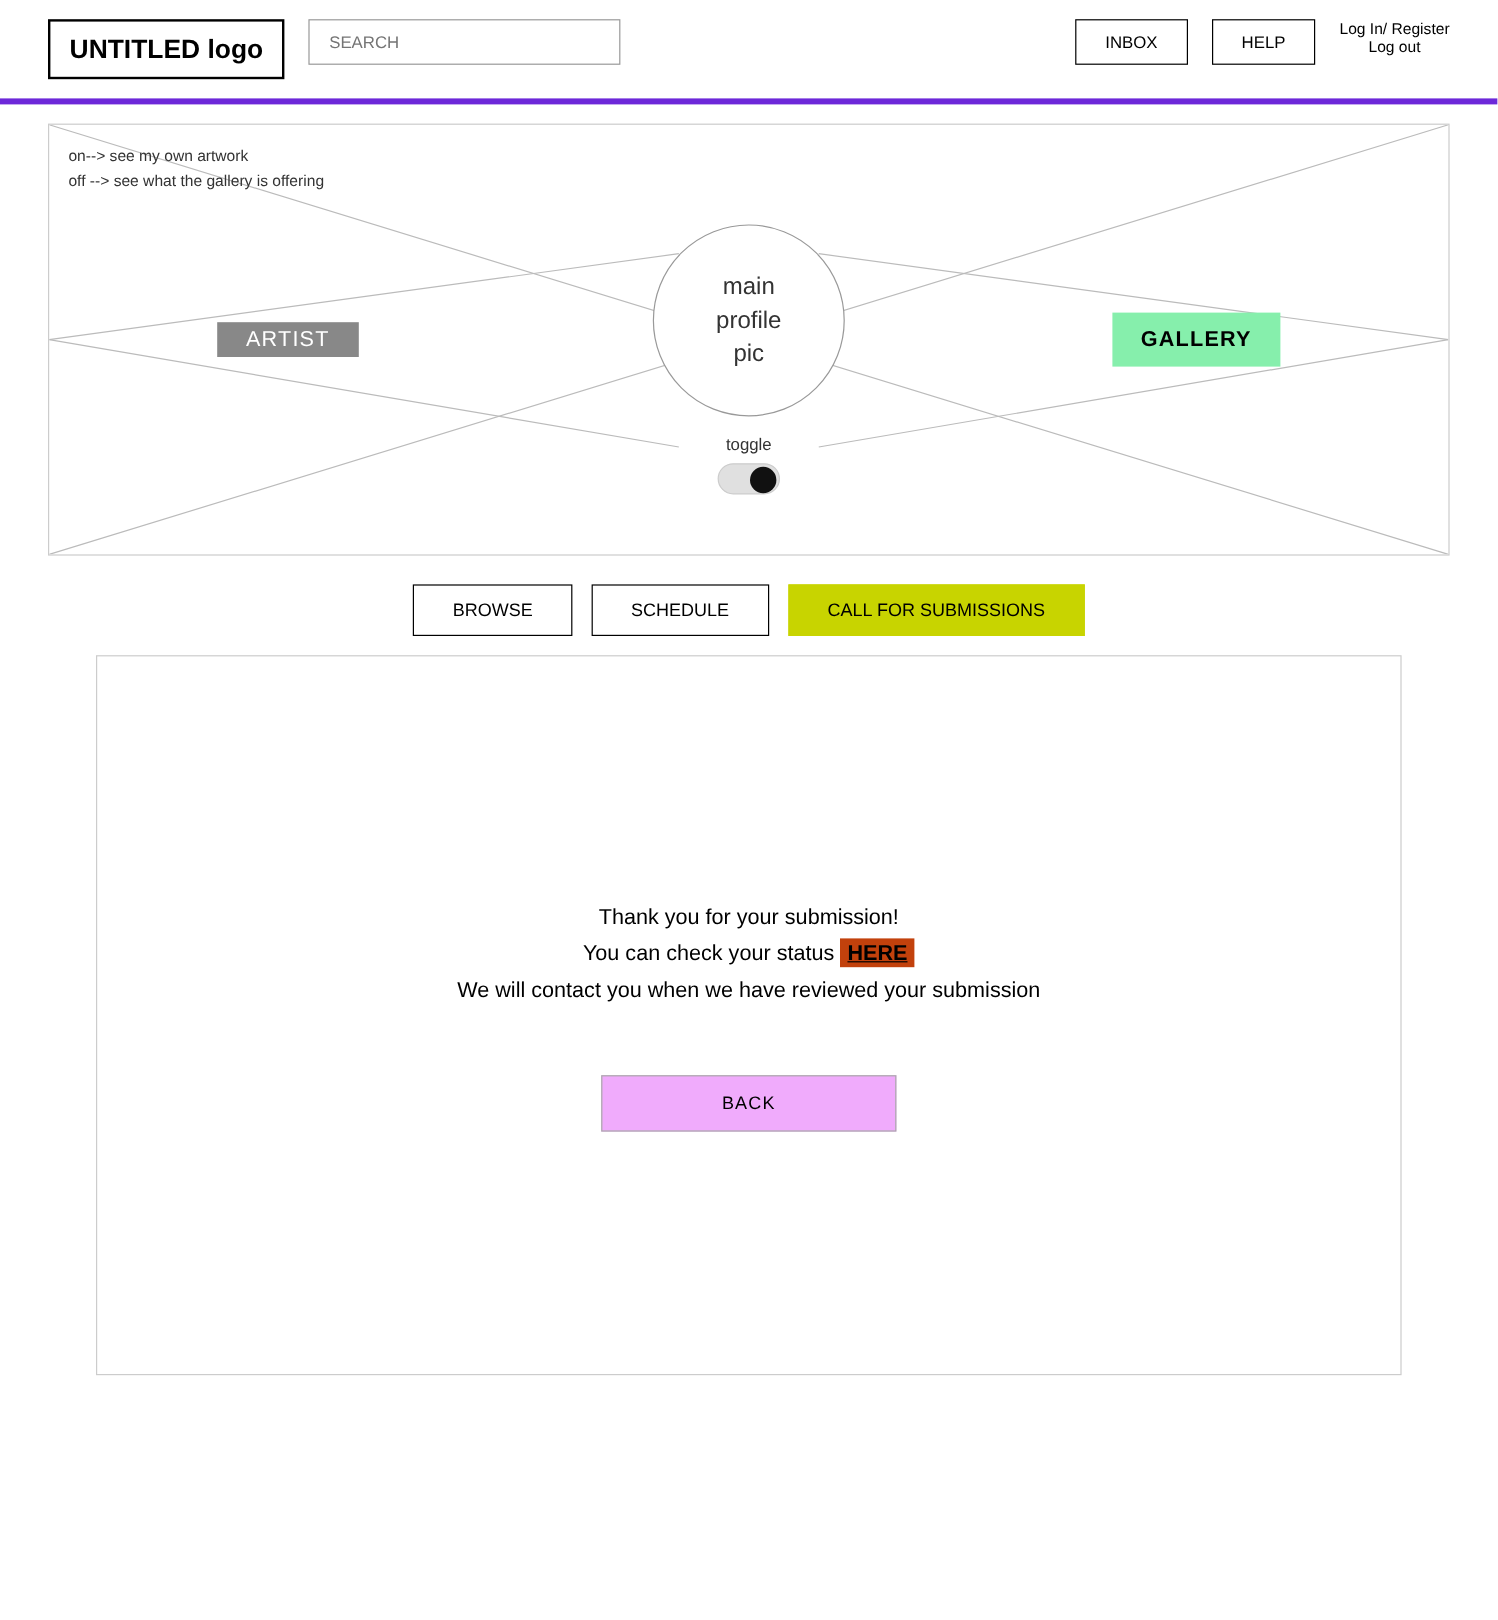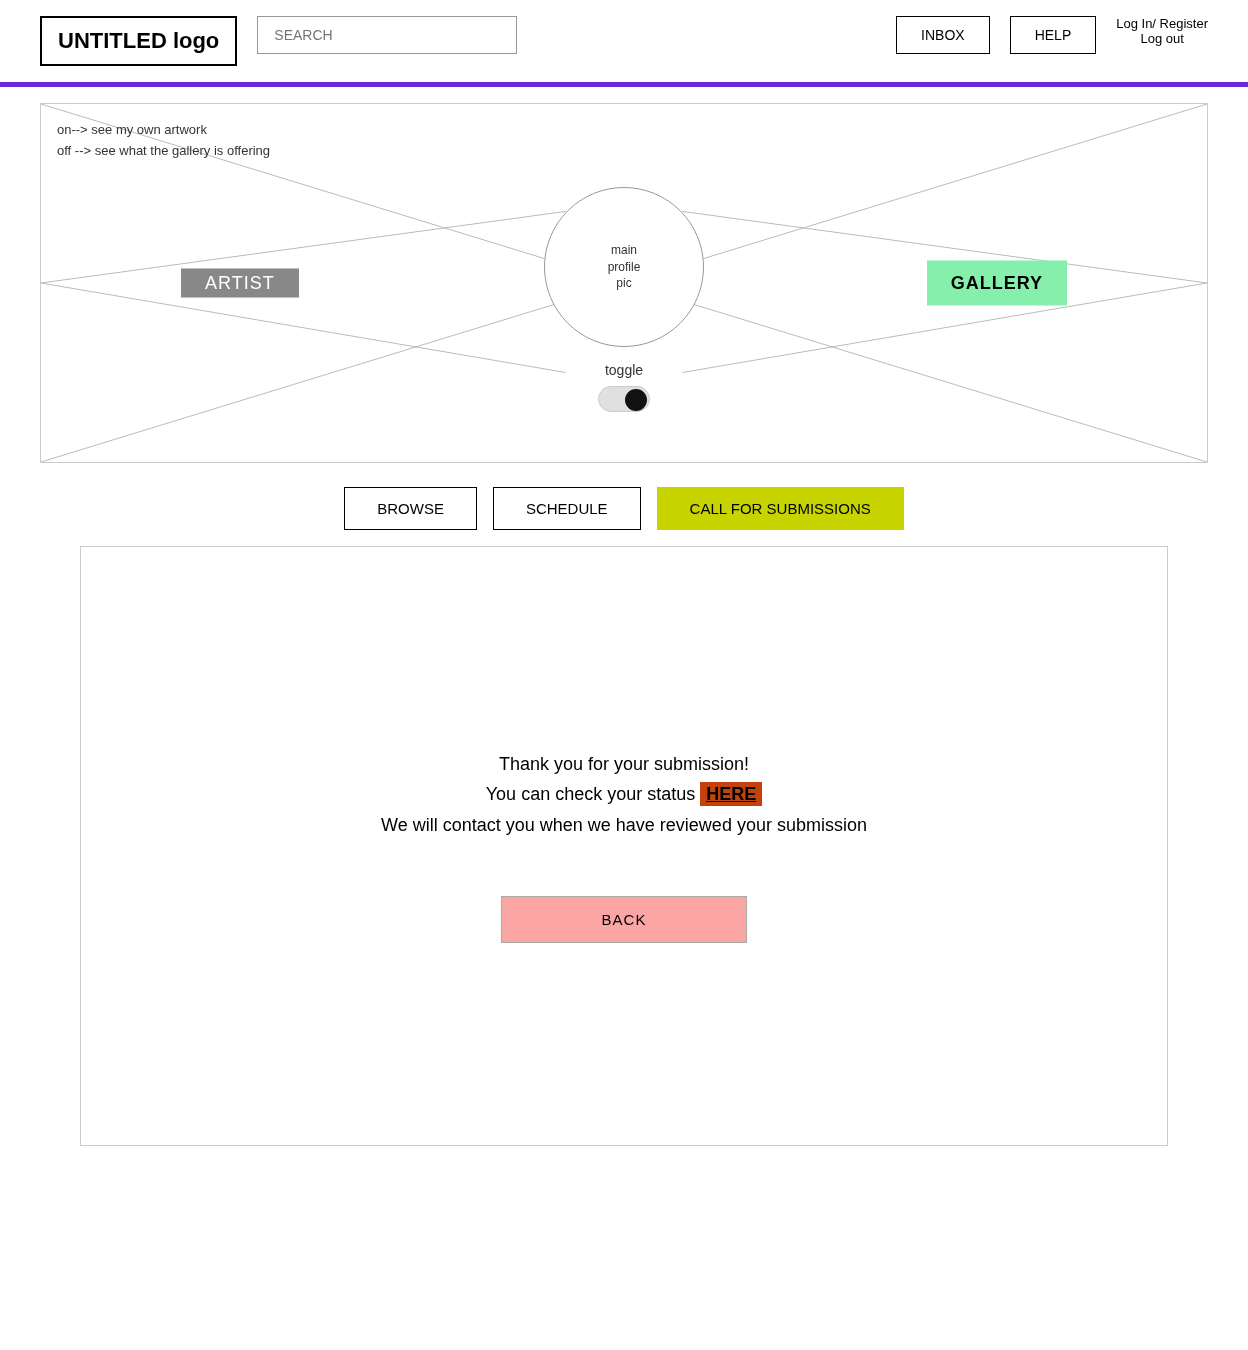--- a/index.html
+++ b/index.html
@@ -100,21 +100,21 @@
       top: 50%;
       left: 50%;
       transform: translate(-50%, -60%);
       width: 160px;
       height: 160px;
       border-radius: 50%;
       border: 1px solid #999;
       display: flex;
       align-items: center;
       justify-content: center;
-      font-size: 12px;
+      font-size: 20px;
       text-align: center;
       color: #333;
       background: #fff;
       line-height: 1.4;
       z-index: 2;
     }
 
     .artist-label {
       position: absolute;
       left: 140px;
@@ -232,21 +232,21 @@
       color: #000;
       padding: 2px 6px;
       text-decoration: underline;
       font-weight: bold;
       cursor: pointer;
       display: inline;
     }
 
     .back-btn {
       border: 1px solid #aaa;
-      background: #fca5a5;
+      background: #f0abfc;
       padding: 14px 100px;
       font-size: 15px;
       cursor: pointer;
       font-family: Arial, sans-serif;
       letter-spacing: 1px;
       margin-top: 16px;
     }
   </style>
 </head>
 <body>

